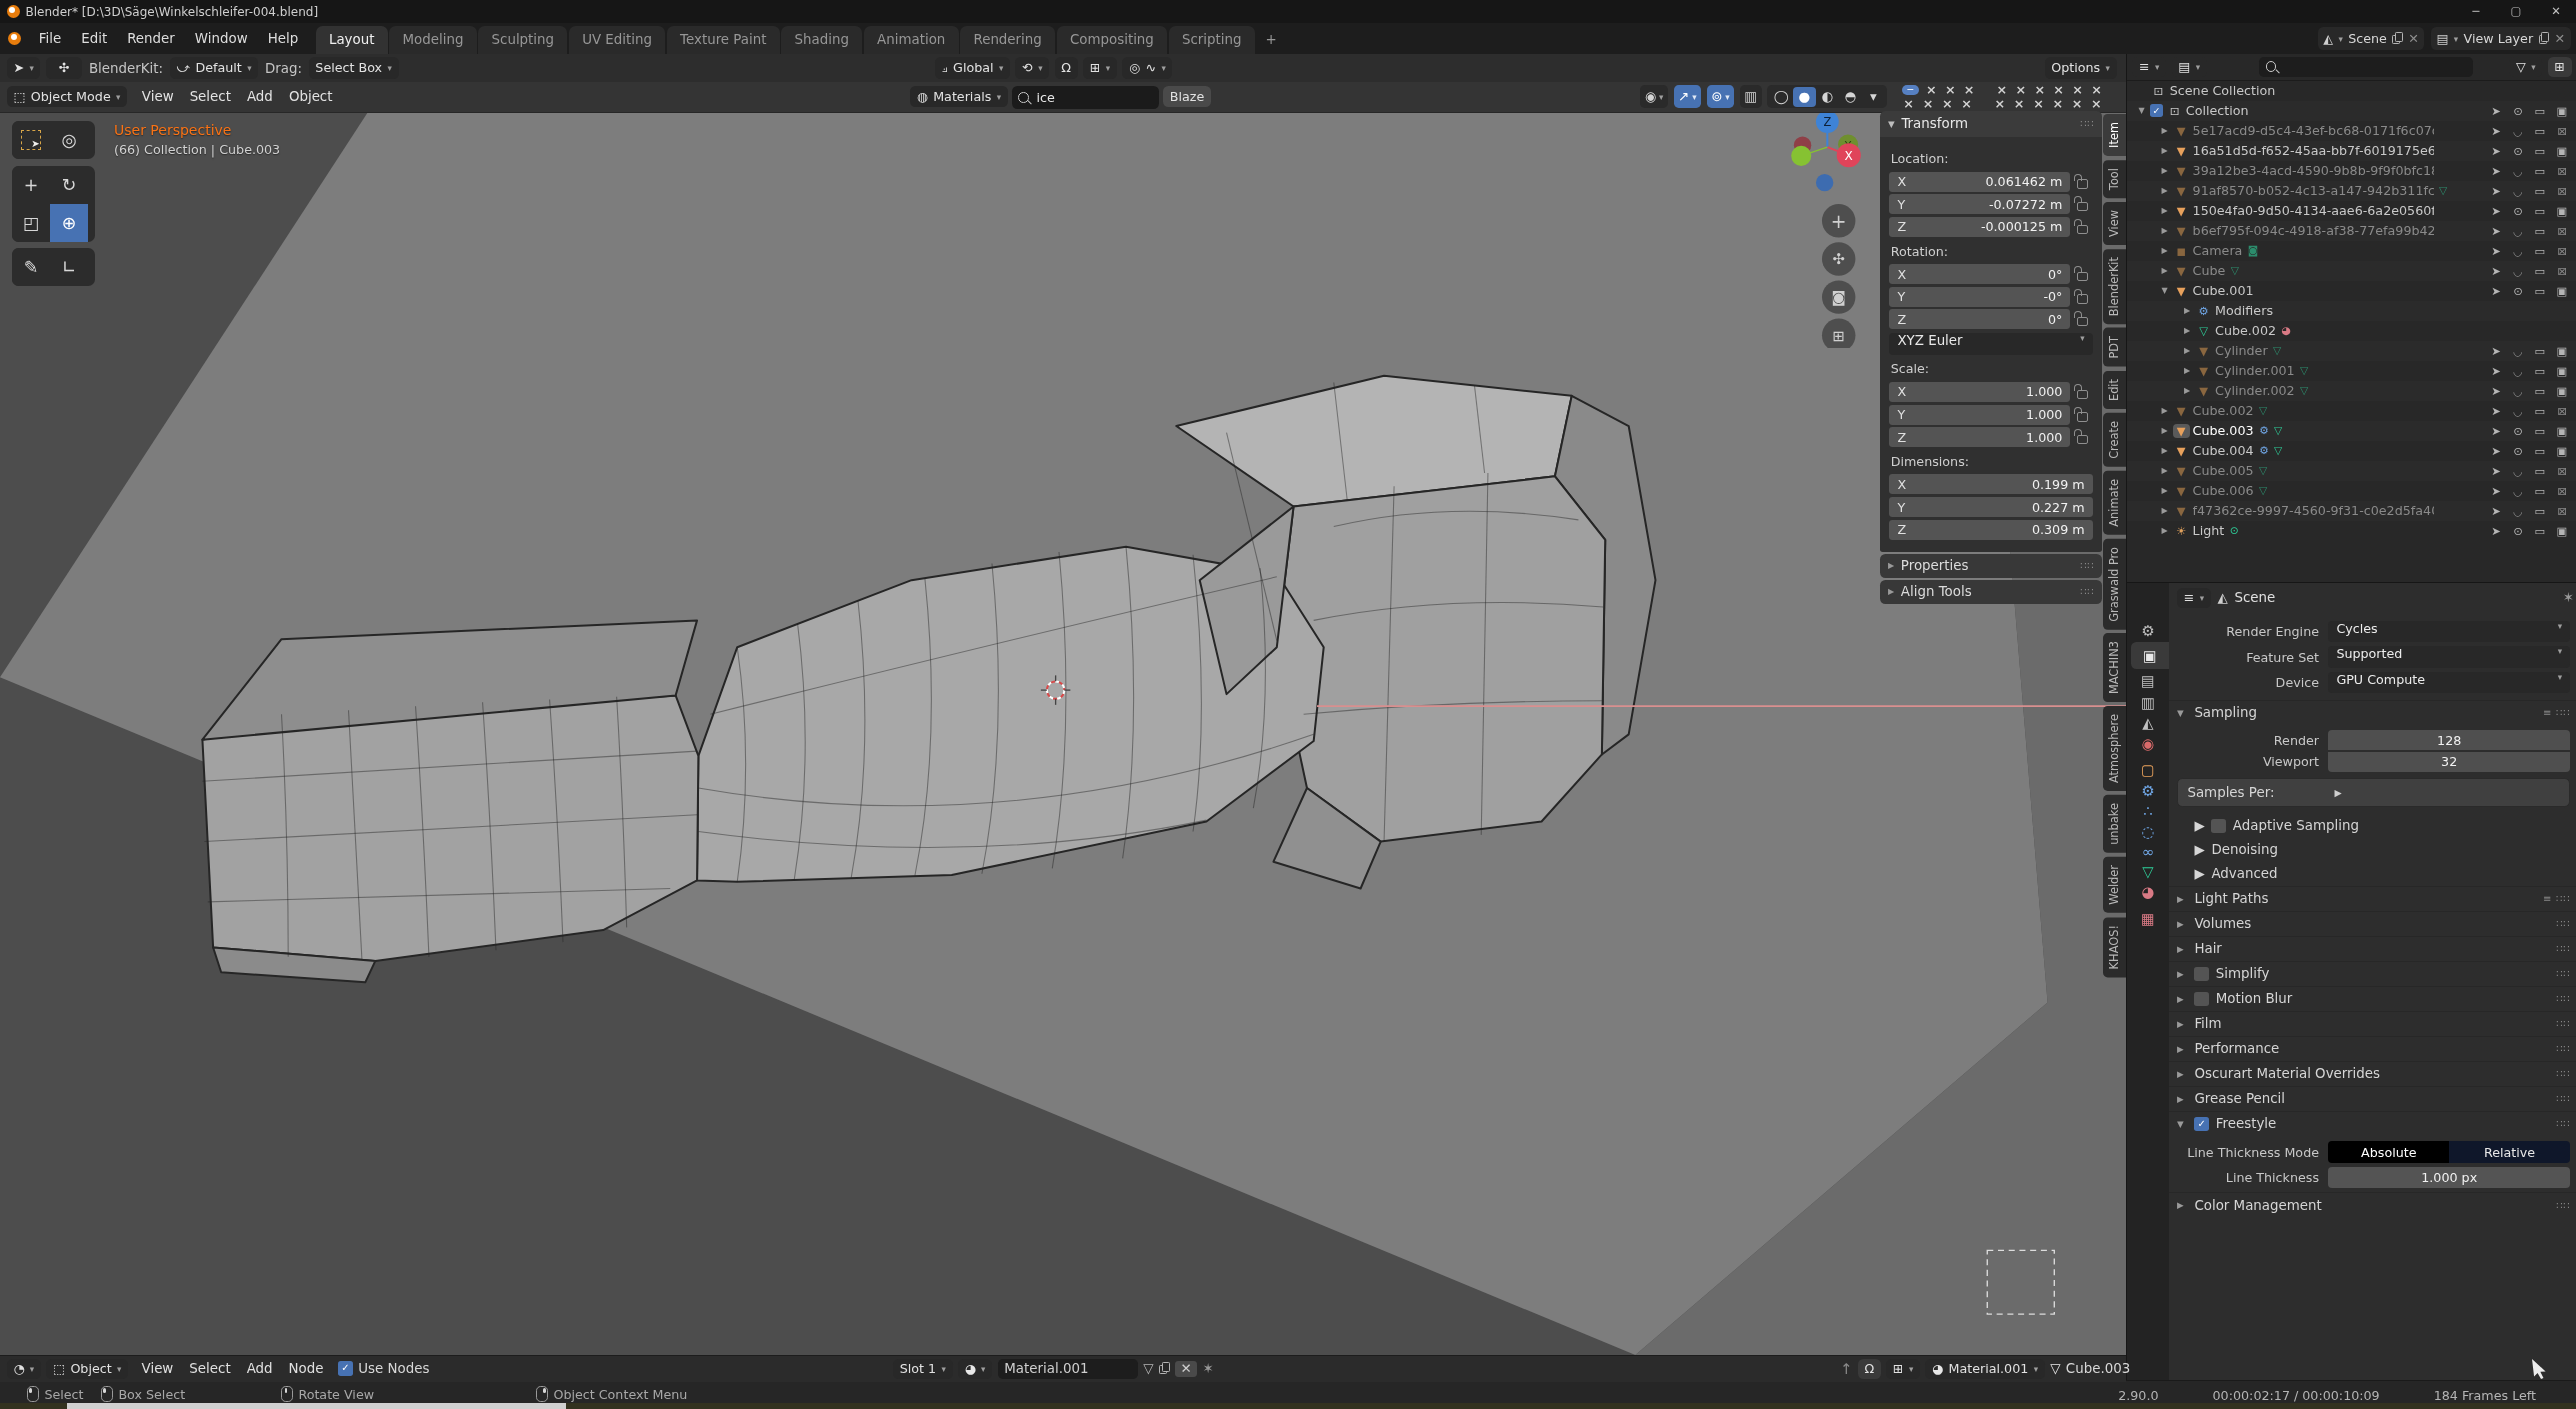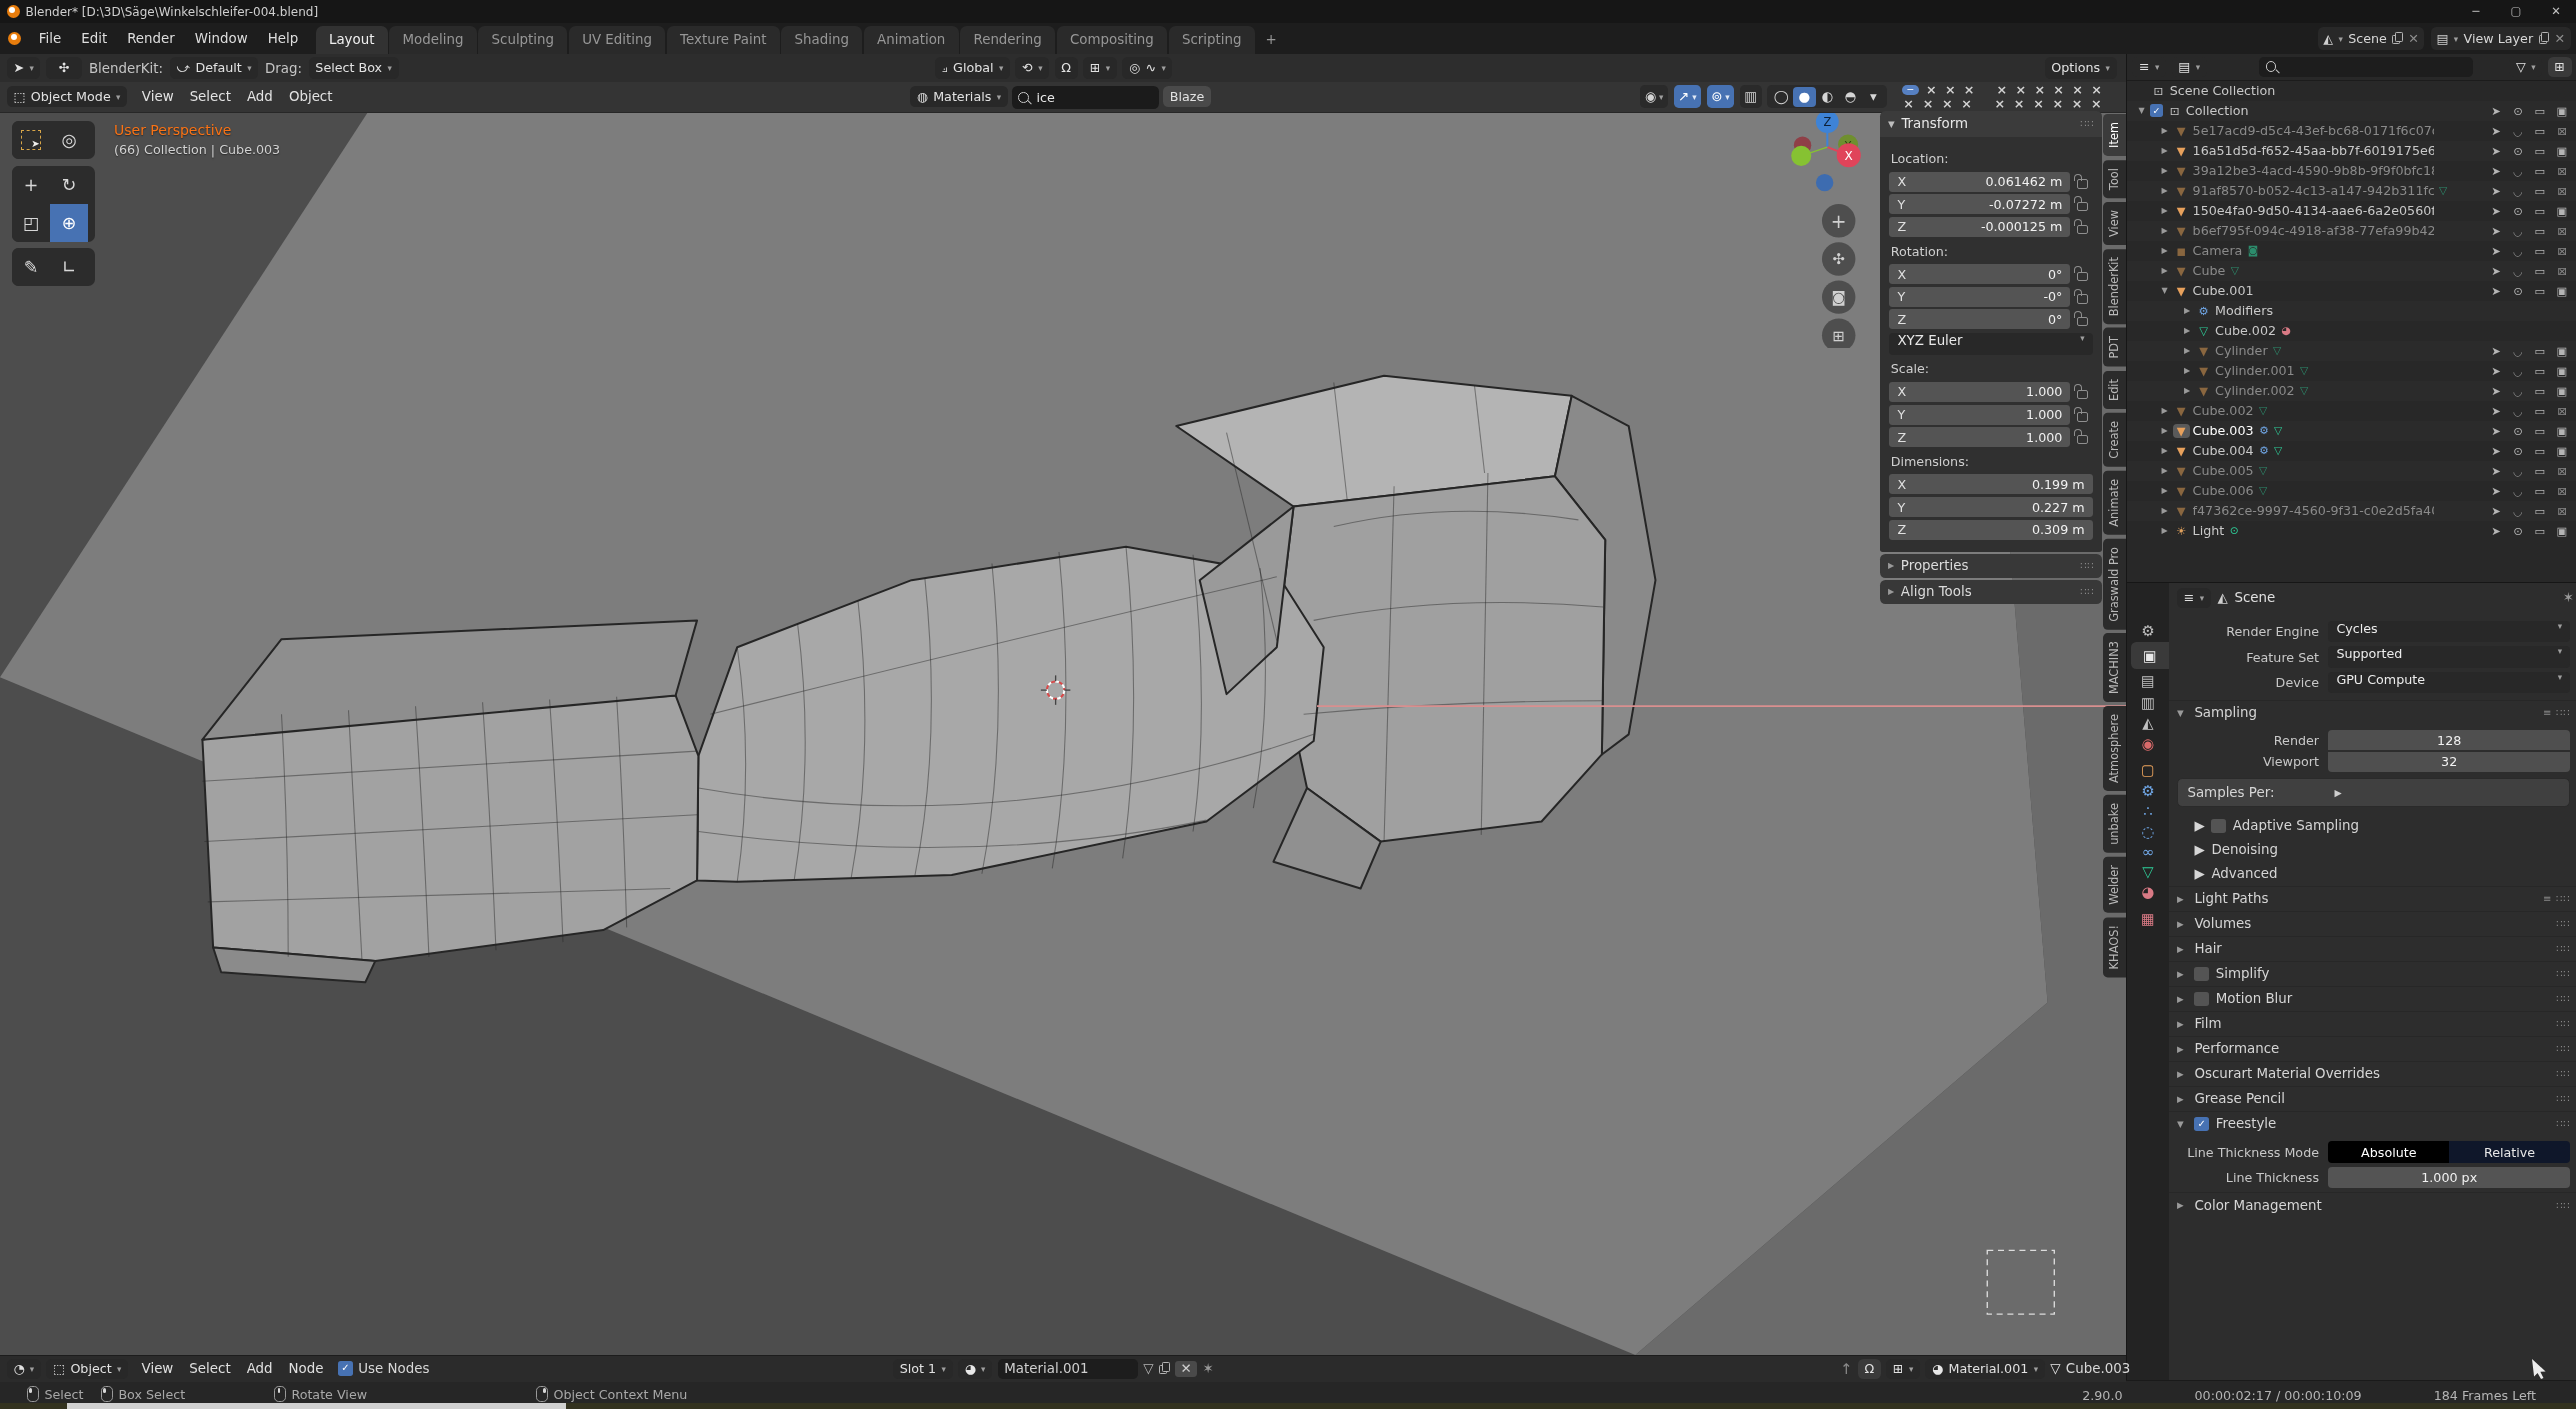--- a/index.html
+++ b/index.html
@@ -121,21 +121,21 @@
   .pfield{flex:1;background:#545454;border-radius:4px;height:21.4px;display:flex;align-items:center;justify-content:center;color:#f2f2f2;font-size:12.7px}
   
   #shaderbar{left:0;top:1355px;width:2126px;height:25.5px;background:#2b2b2b;border-top:0.7px solid #1c1c1c;display:flex;align-items:center;z-index:6}
   #shaderbar .menu{padding:1.3px 8px;color:#e0e0e0}
   .ncb{width:14.7px;height:14.7px;border-radius:2.7px;background:#4772b3;color:#fff;text-align:center;font-size:10px;line-height:14.7px;margin-right:5.4px}
   #statusbar{left:0;top:1380px;width:2576px;height:29.5px;background:#262626;border-top:0.7px solid #1a1a1a;color:#a8a8a8;font-size:12.7px}
   .hint{position:absolute;top:5.4px;display:flex;align-items:center;gap:5.4px}
   .mouse{width:10px;height:14px;border:1.3px solid #9a9a9a;border-radius:4.7px;position:relative;flex:none}
   .mouse:before{content:'';position:absolute;background:#d6d6d6;border-radius:2px;width:3.4px;height:4.7px;top:0.7px}
   .mouse.left:before{left:0.7px}.mouse.middle:before{left:2.7px;width:2.7px}.mouse.right:before{right:0.7px}
-  #statusright{position:absolute;right:40px;top:6.7px;display:flex;gap:72px;color:#b5b5b5}
+  #statusright{position:absolute;right:40px;top:6.7px;display:flex;gap:54px;color:#b5b5b5}
   #progress{left:0;top:1403px;width:2576px;height:6.7px;background:#33321f}
   #progress div{position:absolute;left:67px;top:0;width:499px;height:6.7px;background:#d0d0d0}
   .cursor-arrow{left:2532px;top:1359px;width:17.4px;height:20px;background:#ededed;z-index:20;
     clip-path:polygon(0 0,78% 62%,48% 64%,66% 95%,52% 100%,32% 70%,12% 88%);filter:drop-shadow(0 0 0.7px #000)}
   svg text{font-family:"DejaVu Sans",sans-serif}
 </style>
 </head>
 <body>
 
 <div id="titlebar" class="abs">
@@ -1032,21 +1032,21 @@
 <div id="statusbar" class="abs">
   <div id="status-hints">
       <div class="hint" style="left: 27px;">
         <span class="mouse left"></span>
         <span>Select</span>
       </div>
       <div class="hint" style="left: 101px;">
         <span class="mouse left"></span>
         <span>Box Select</span>
       </div>
-      <div class="hint" style="left: 274px; justify-content: flex-end;">
+      <div class="hint" style="left: 281px; justify-content: flex-end;">
         <span class="mouse middle"></span>
         <span>Rotate View</span>
       </div>
       <div class="hint" style="left: 536px;">
         <span class="mouse right"></span>
         <span>Object Context Menu</span>
       </div>
     </div>
   <div id="statusright">
     <span>2.90.0</span>

